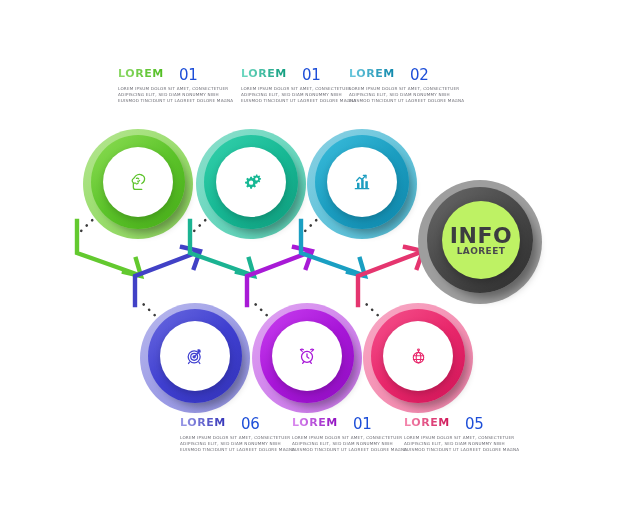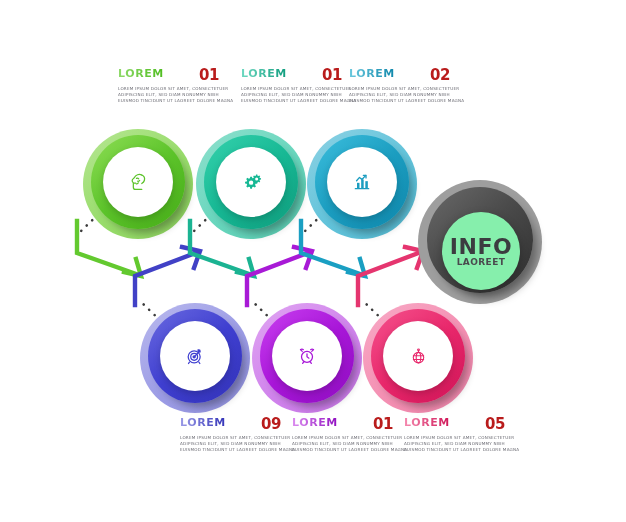--- a/index.html
+++ b/index.html
@@ -13,22 +13,22 @@
   
   .txtblock{position:absolute;width:108px;}
   .txthead{display:flex;align-items:flex-start;gap:15px;height:15px;}
   .lorem{
     font-size:11px;font-weight:bold;letter-spacing:.6px;
     font-family:"DejaVu Sans", sans-serif;
     line-height:11px;
     -webkit-background-clip:text;background-clip:text;color:transparent;
   }
   .num{
-    font-size:15px;font-weight:bold;color:#b91c1c;line-height:15px;
-    font-family:"DejaVu Sans", sans-serif;letter-spacing:-.3px;margin-left:20px;
+    font-size:15px;font-weight:normal;color:#1d4ed8;line-height:15px;
+    font-family:"DejaVu Sans", sans-serif;letter-spacing:-.3px;
   }
   .body-lines{margin-top:3px;}
   .bline{
     font-size:4.1px;color:#6b6b73;line-height:6.2px;
     letter-spacing:.25px;white-space:nowrap;
     font-family:"DejaVu Sans", sans-serif;
   }
 
   
   .node{position:absolute;width:110px;height:110px;}
@@ -48,22 +48,22 @@
     box-shadow:0 3px 7px rgba(0,0,0,.18);
   }
   .core svg{display:block;}
 
   
   .infonode{position:absolute;width:124px;height:124px;}
   .infonode .o1{position:absolute;inset:0;border-radius:50%;background:#9e9e9e;}
   .infonode .o2{position:absolute;left:9px;top:7px;width:106px;height:106px;border-radius:50%;
     background:linear-gradient(140deg,#6a6a6a 0%,#4a4a4a 45%,#2e2e2e 100%);
     box-shadow:7px 8px 10px -3px rgba(0,0,0,.38);}
-  .infonode .o3{position:absolute;left:24px;top:32px;width:78px;height:78px;border-radius:50%;
-    background:#86efac;display:flex;flex-direction:column;align-items:center;justify-content:center;
+  .infonode .o3{position:absolute;left:24px;top:21px;width:78px;height:78px;border-radius:50%;
+    background:#bef264;display:flex;flex-direction:column;align-items:center;justify-content:center;
     box-shadow:0 3px 8px rgba(0,0,0,.25);}
   .info-main{font-family:"DejaVu Sans", sans-serif;font-weight:bold;font-size:22px;
     color:#3c3c40;letter-spacing:.5px;line-height:21px;}
   .info-sub{font-family:"DejaVu Sans", sans-serif;font-weight:bold;font-size:9px;
     color:#4a4a4e;letter-spacing:.4px;line-height:10px;}
 
   svg.overlay{position:absolute;left:0;top:0;width:626px;height:522px;pointer-events:none;}
 </style>
 </head>
 <body>
@@ -102,21 +102,21 @@
     <div class="body-lines">
       <div class="bline">LOREM IPSUM DOLOR SIT AMET, CONSECTETUER</div>
       <div class="bline">ADIPISCING ELIT, SED DIAM NONUMMY NIBH</div>
       <div class="bline">EUISMOD TINCIDUNT UT LAOREET DOLORE MAGNA</div>
     </div>
   </div>
 
   <div class="txtblock" style="left:180px;top:417px;">
     <div class="txthead">
       <span class="lorem" style="background-image:linear-gradient(90deg,#9b9be6,#3333b8);">LOREM</span>
-      <span class="num">09</span>
+      <span class="num">06</span>
     </div>
     <div class="body-lines">
       <div class="bline">LOREM IPSUM DOLOR SIT AMET, CONSECTETUER</div>
       <div class="bline">ADIPISCING ELIT, SED DIAM NONUMMY NIBH</div>
       <div class="bline">EUISMOD TINCIDUNT UT LAOREET DOLORE MAGNA</div>
     </div>
   </div>
 
   <div class="txtblock" style="left:292px;top:417px;">
     <div class="txthead">

